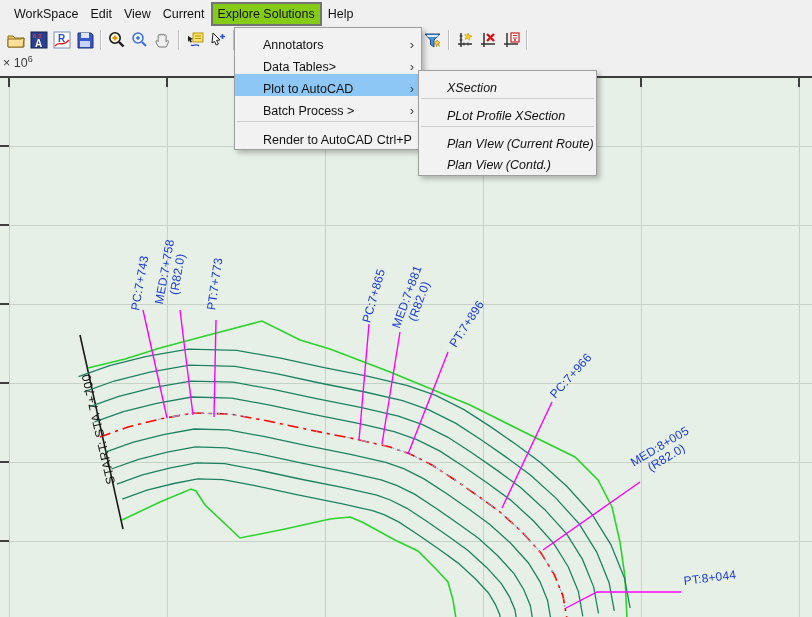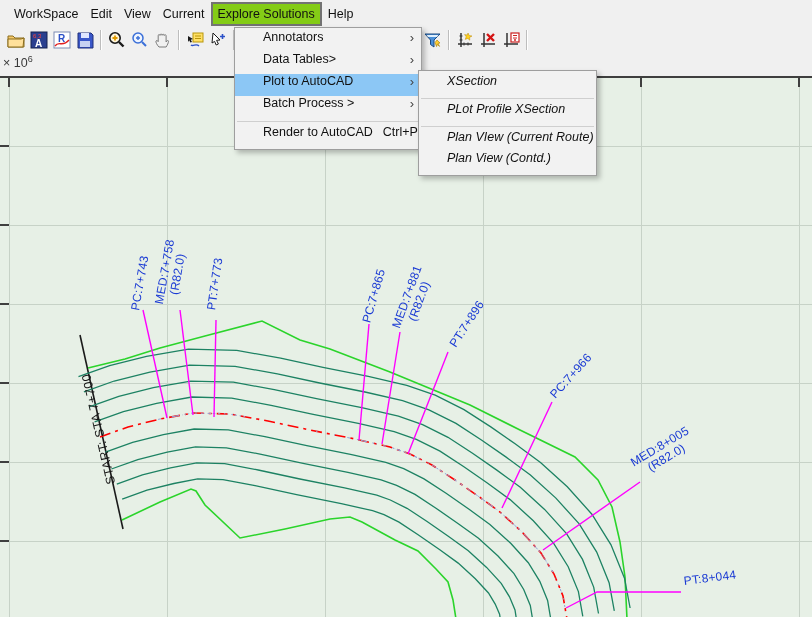--- a/index.html
+++ b/index.html
@@ -37,26 +37,26 @@
   #roadsvg{position:absolute;left:0;top:0;width:812px;height:541px;}
   .dlabel{position:absolute;font-size:12px;color:#1a3ad4;white-space:nowrap;
           text-align:center;line-height:12.5px;letter-spacing:.2px;}
   .dlabel.start{color:#151515;font-size:12.5px;letter-spacing:.4px;}
 
   
   .popup{position:absolute;background:#f2f2f2;border:1px solid #9e9e9e;
          box-shadow:3px 3px 5px rgba(0,0,0,.25);font-size:12.5px;color:#111;z-index:50;}
   #dropdown{left:234px;top:27px;width:186px;padding:2px 0;}
   #submenu{left:418px;top:70px;width:177px;padding:3px 0;font-style:italic;}
-  .pitem{height:22px;display:flex;align-items:flex-start;padding:0 16px 0 28px;position:relative;
+  .pitem{height:22px;display:flex;align-items:flex-end;padding:0 16px 0 28px;position:relative;
          white-space:nowrap;}
   #submenu .pitem{height:21px;}
   .pitem.hl{background:#8cc7f5;}
   .pitem .arrow{position:absolute;right:7px;font-size:13px;color:#444;}
-  .pitem .shortcut{margin-left:auto;padding-left:10px;}
+  .pitem .shortcut{margin-left:auto;padding-left:4px;}
   .msep{height:1px;background:#cfcfcf;margin:3px 2px;}
 </style>
 </head>
 <body>
 
 <div id="app">
 
   <div class="menubar">
     <span class="mitem">WorkSpace</span>
     <span class="mitem">Edit</span>

